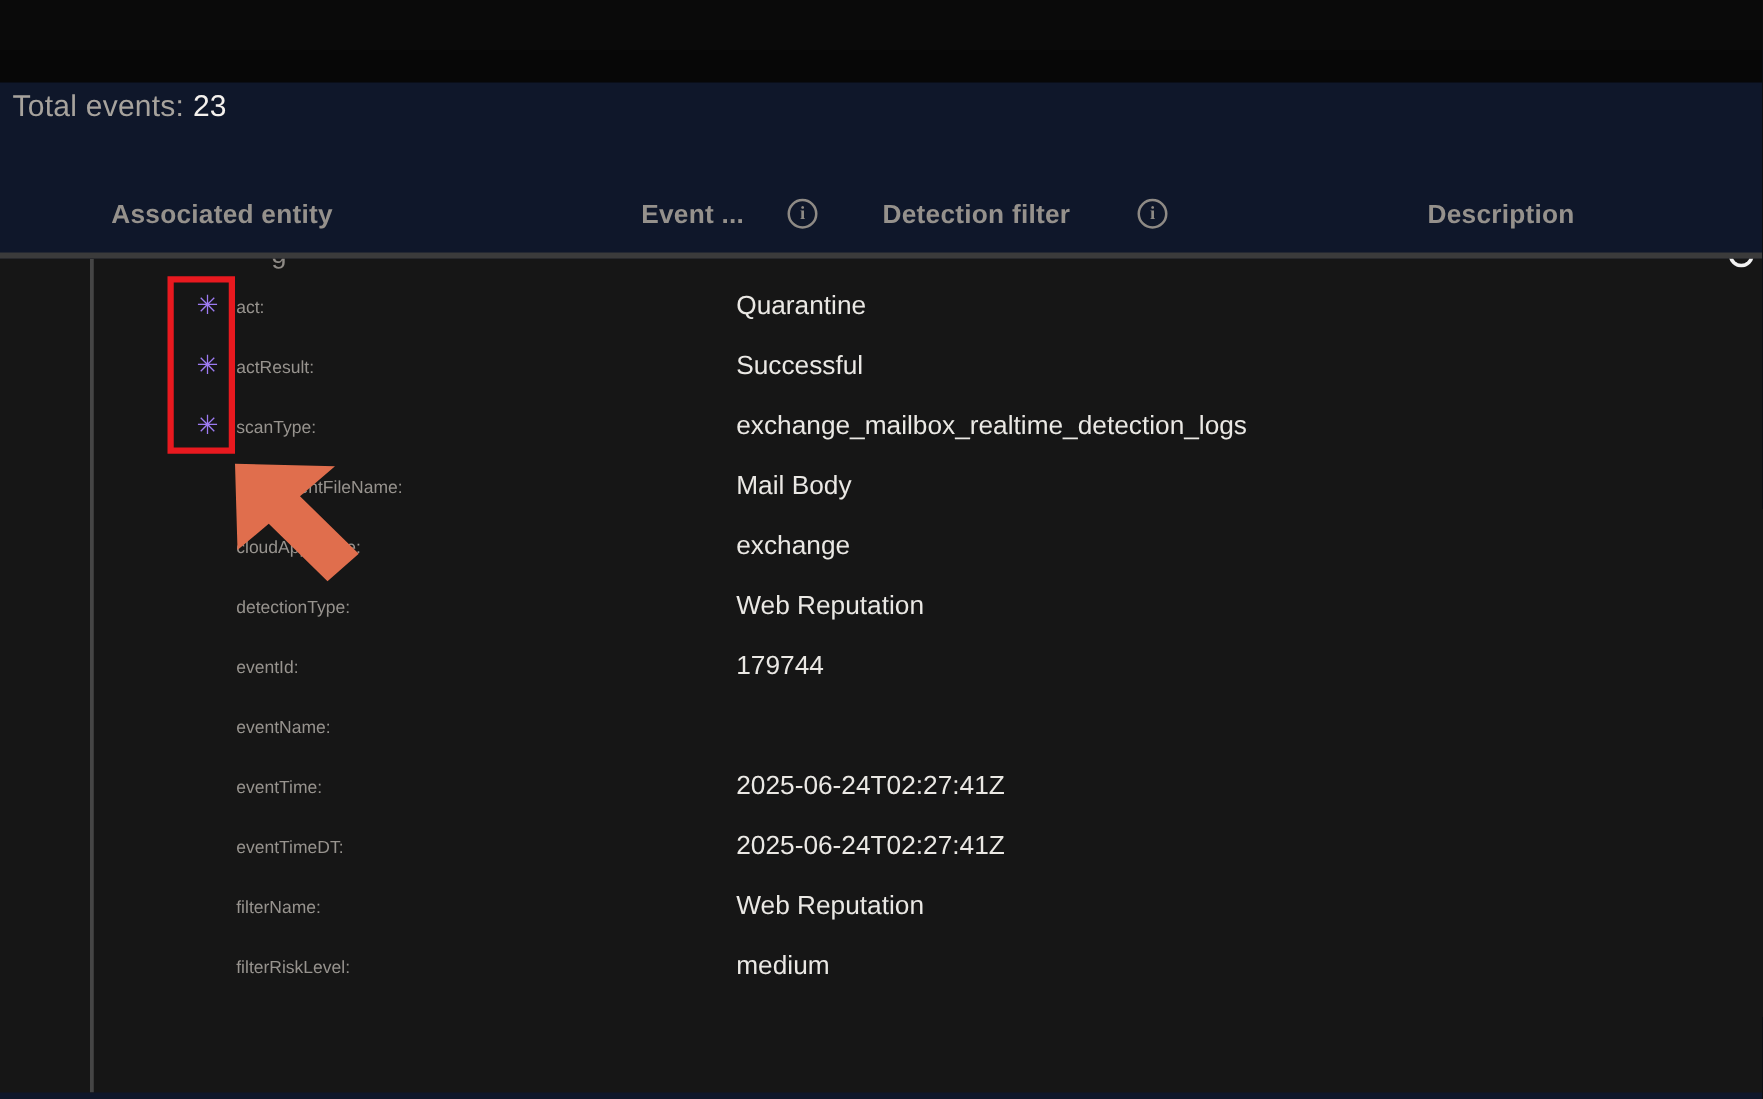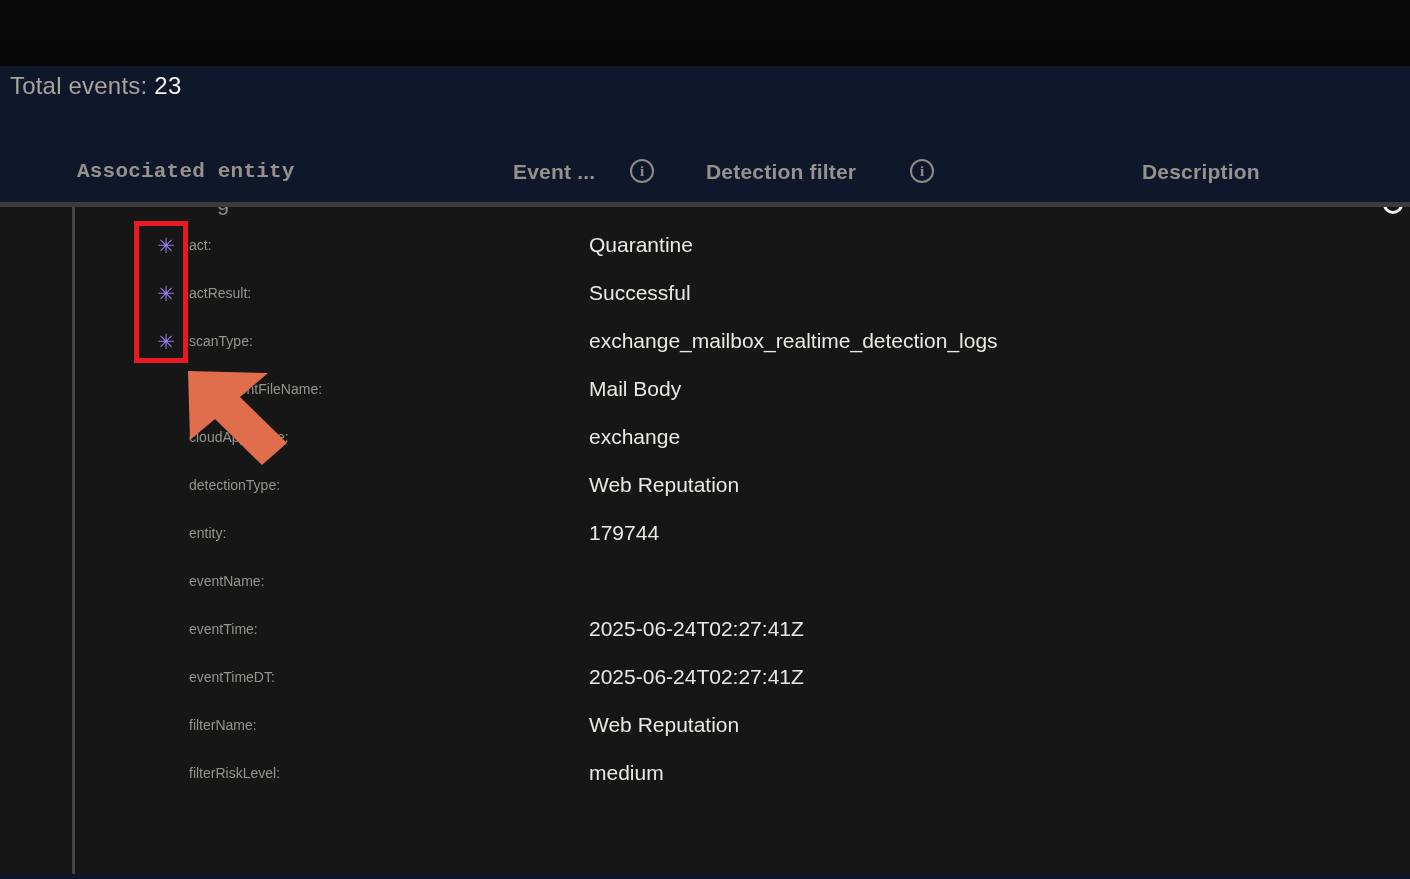--- a/index.html
+++ b/index.html
@@ -44,21 +44,21 @@
 <body>
 
 <div id="screen">
 
   <div class="topstrip"></div>
 
   <div class="total-line">
     <span class="total-label">Total events:</span><span class="total-value">23</span>
   </div>
 
-  <div class="hdr" style="left:77px;font-family:Liberation Mono, monospace;">Associated entity</div>
+  <div class="hdr" style="left:89px;">Associated entity</div>
   <div class="hdr" style="left:513px;text-align:right;">Event ...</div>
   <div class="info-circle" style="left:630px;">i</div>
   <div class="hdr" style="left:706px;">Detection filter</div>
   <div class="info-circle" style="left:910px;">i</div>
   <div class="hdr" style="left:1142px;">Description</div>
 
   <div class="divider"></div>
 
   <div class="content">
     <div class="vguide"></div>
@@ -96,21 +96,21 @@
   </div>
 
   <div class="row">
 
     <span class="key">detectionType:</span>
     <span class="val">Web Reputation</span>
   </div>
 
   <div class="row">
 
-    <span class="key">entity:</span>
+    <span class="key">eventId:</span>
     <span class="val">179744</span>
   </div>
 
   <div class="row">
 
     <span class="key">eventName:</span>
   </div>
 
 
   <div class="row">

